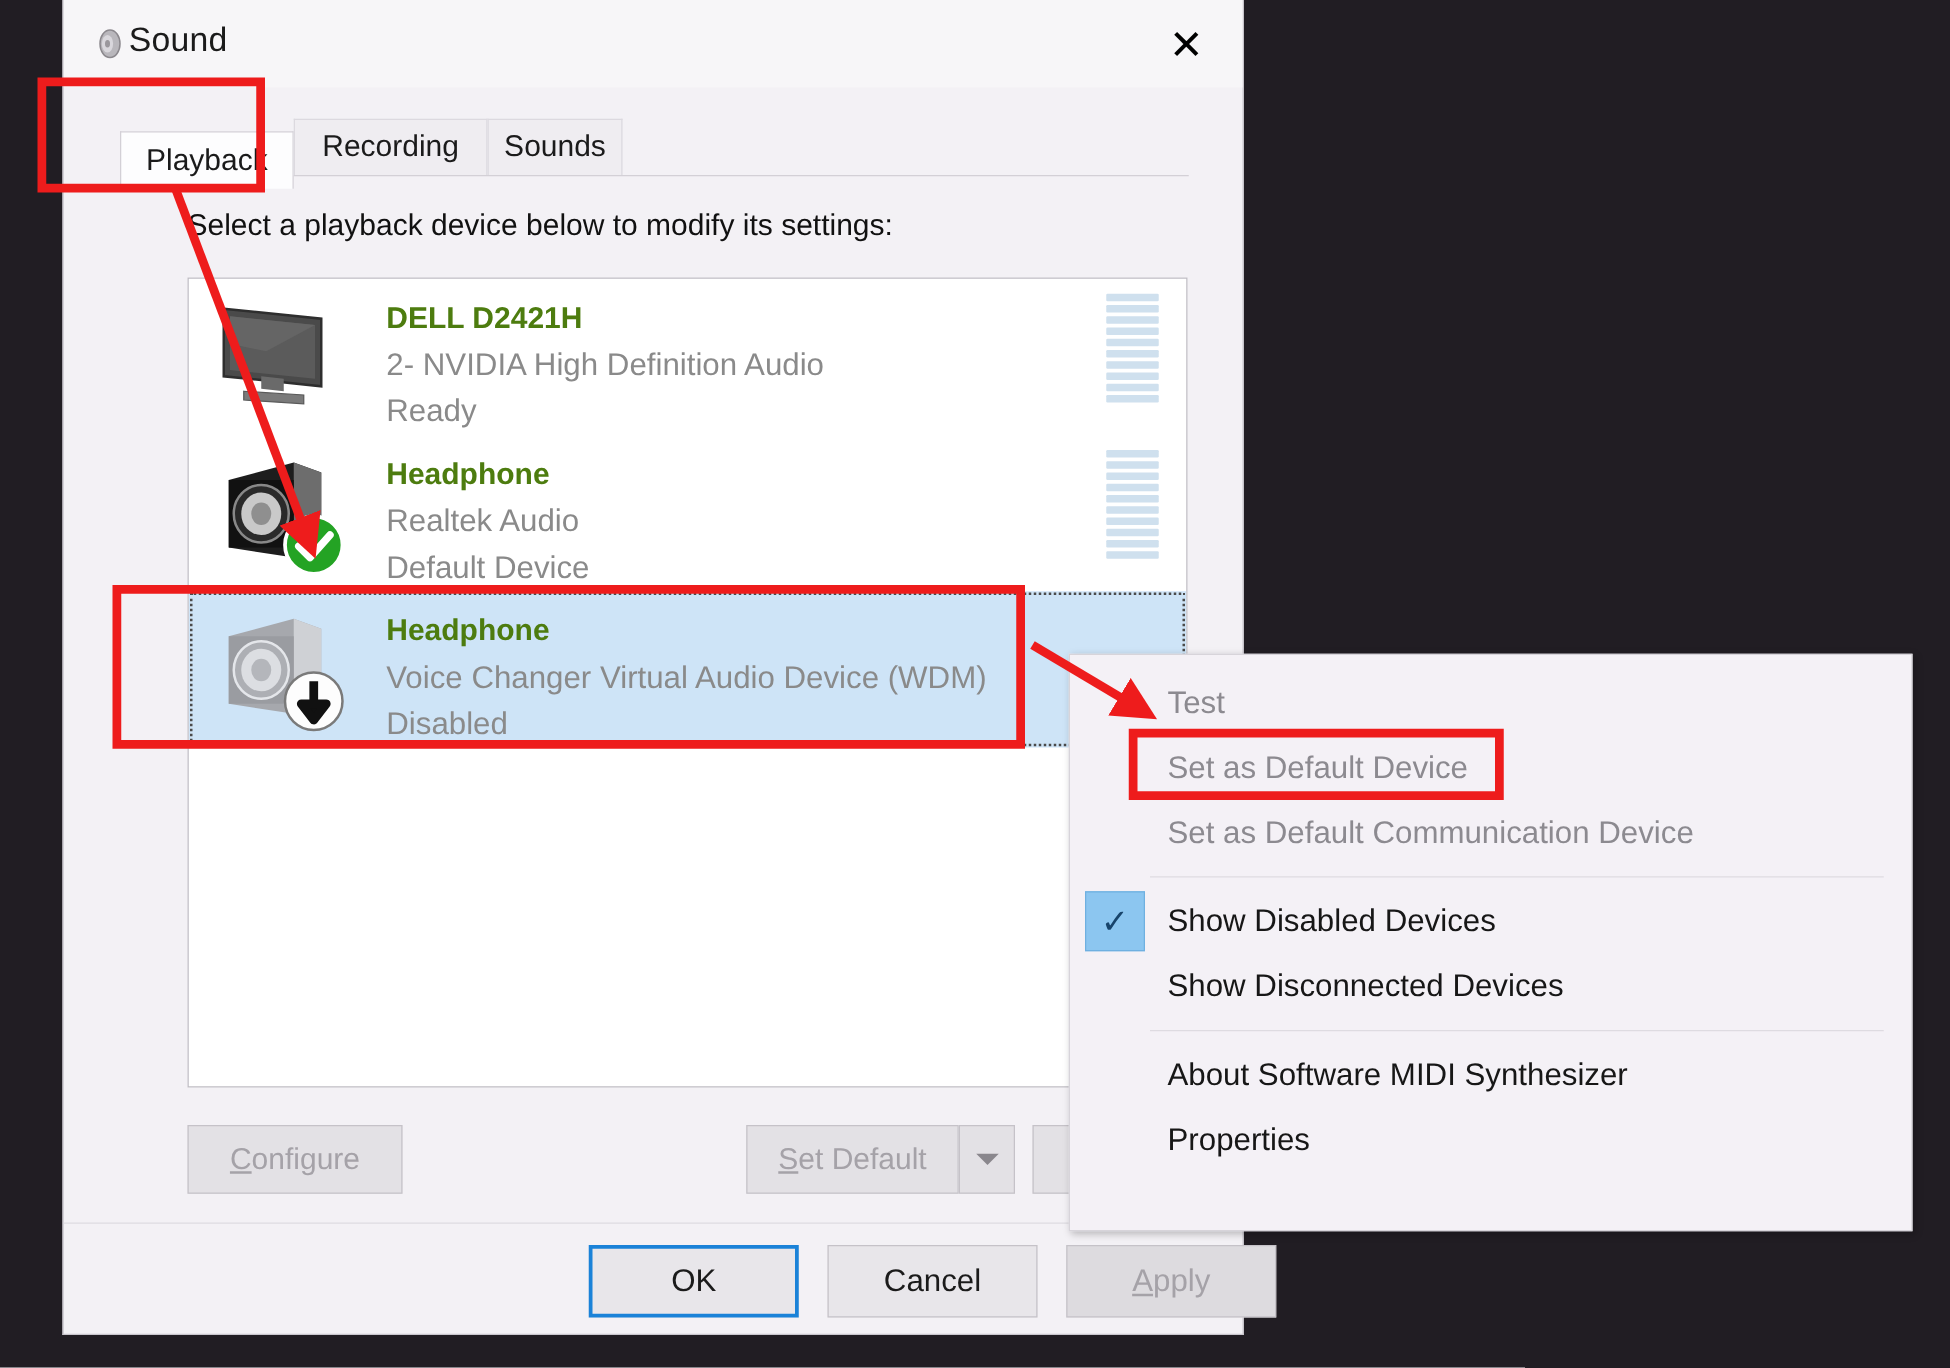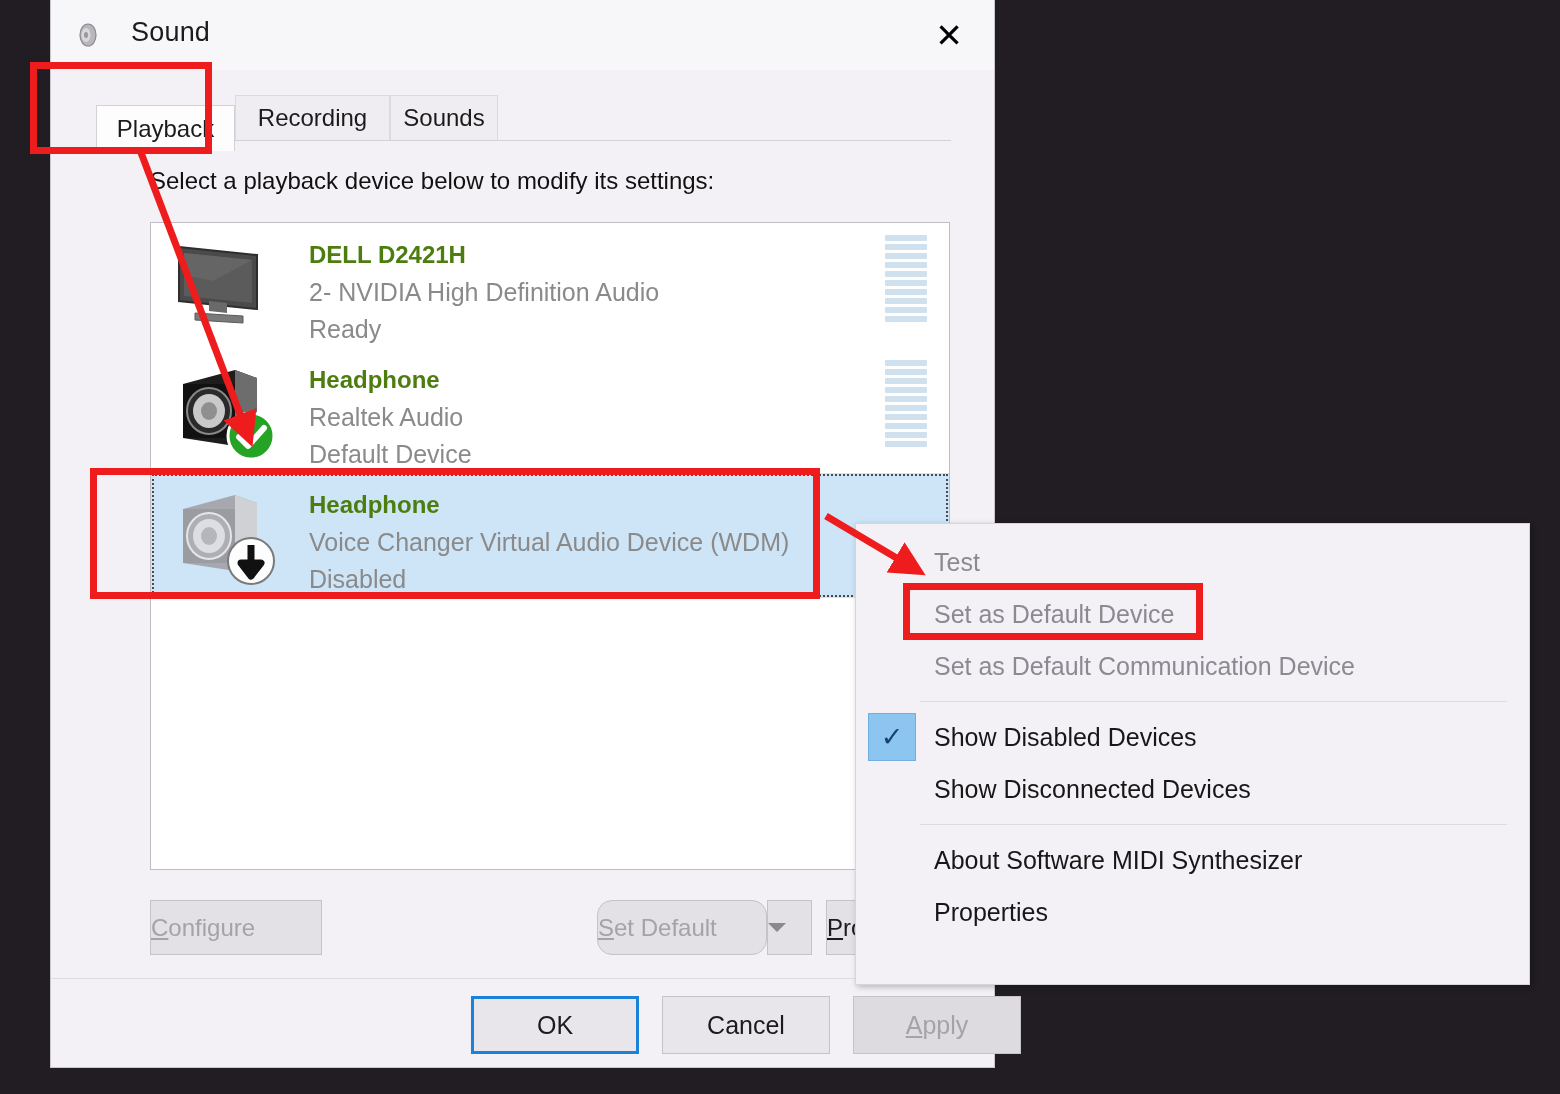--- a/index.html
+++ b/index.html
@@ -18,21 +18,21 @@
     box-sizing:border-box;
   }
   #titlebar{
     position:absolute;left:0;top:0;width:100%;height:70px;
     background:#f7f6f8;
   }
   #title-icon{
     position:absolute;left:22px;top:20px;width:30px;height:30px;
   }
   #title-text{
-    position:absolute;left:80px;top:17px;
+    position:absolute;left:52px;top:17px;
     font-size:27px;color:#1b1b1b;letter-spacing:.2px;
   }
   #close-button{
     position:absolute;right:8px;top:4px;width:74px;height:62px;
     display:flex;align-items:center;justify-content:center;
     font-size:33px;color:#000;line-height:1;cursor:default;
   }
 
   
   #tabstrip{
@@ -83,27 +83,27 @@
   .meter{
     position:absolute;right:22px;top:12px;width:42px;
     display:flex;flex-direction:column-reverse;gap:3px;
   }
   .meter i{display:block;height:6px;background:#cfe0ee;border-radius:1px;}
 
   
   #mid-buttons{position:absolute;left:99px;top:900px;width:800px;height:58px;}
   .btn{
     position:absolute;top:0;height:55px;
-    display:flex;align-items:center;justify-content:flex-start;
+    display:flex;align-items:center;justify-content:center;
     font-size:24px;box-sizing:border-box;
     background:#e3e1e5;border:1px solid #c5c2c8;color:#1b1b1b;
   }
   .btn.disabled{color:#a5a2a8;background:#e3e1e5;}
   #configure-button{left:0;width:172px;}
-  #set-default-button{left:447px;width:170px;border-radius:15px;}
+  #set-default-button{left:447px;width:170px;}
   #set-default-split{left:617px;width:45px;}
   #properties-button{left:676px;width:124px;}
   .dd-caret{
     width:0;height:0;border-left:9px solid transparent;border-right:9px solid transparent;
     border-top:9px solid #8a878d;
   }
   .ul{text-decoration:underline;}
 
   #footer-sep{
     position:absolute;left:0;top:978px;width:100%;height:1px;background:#dedbe1;

